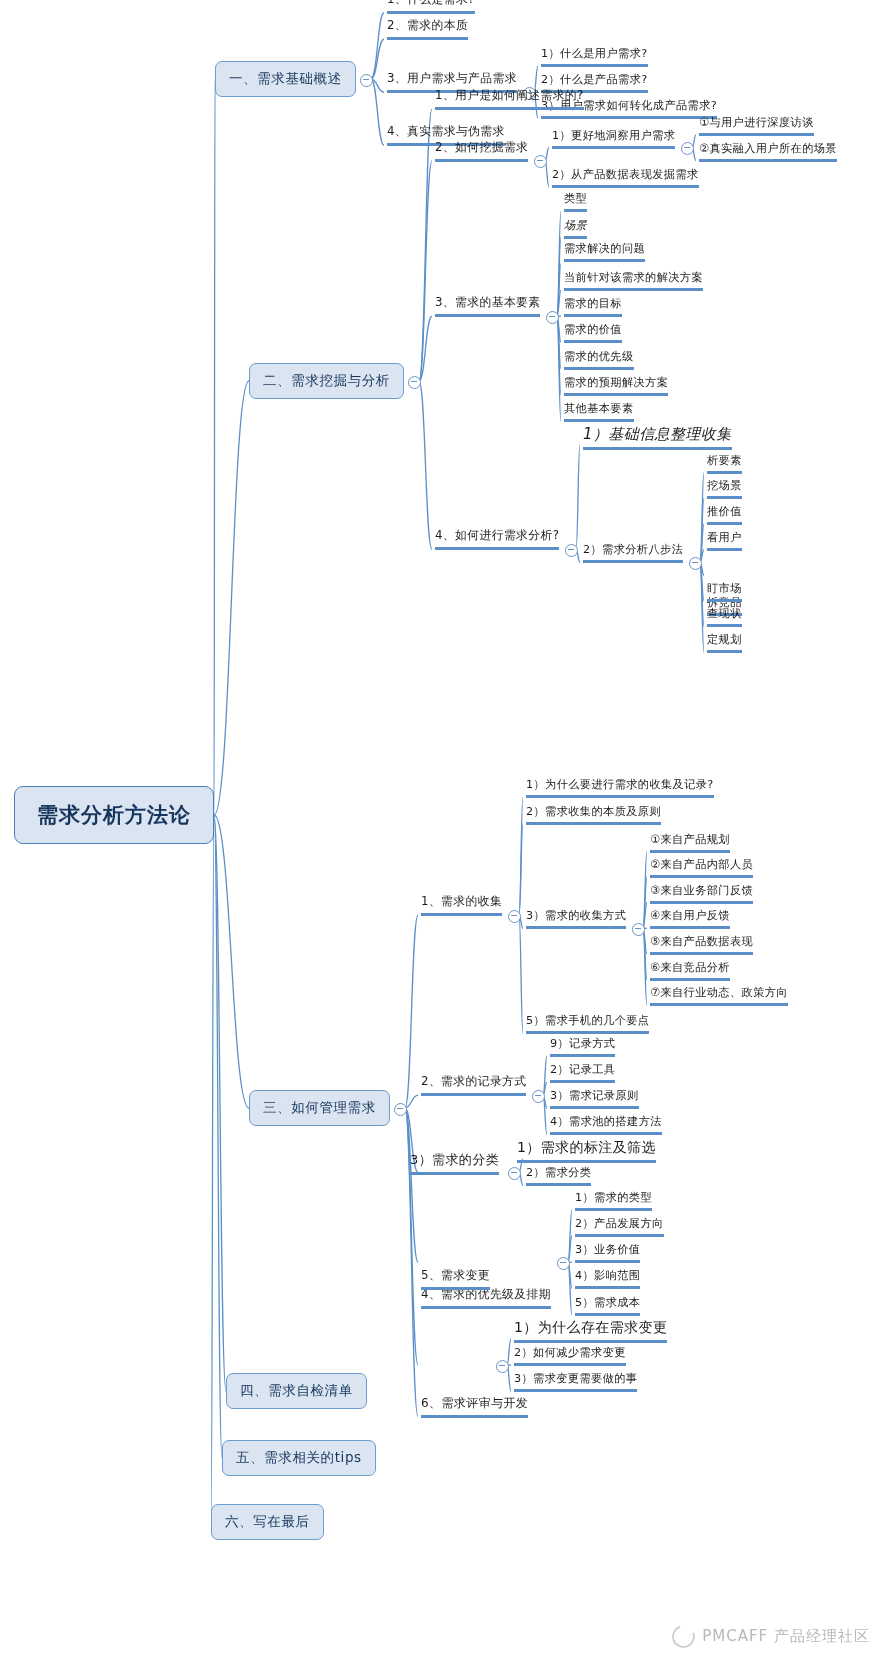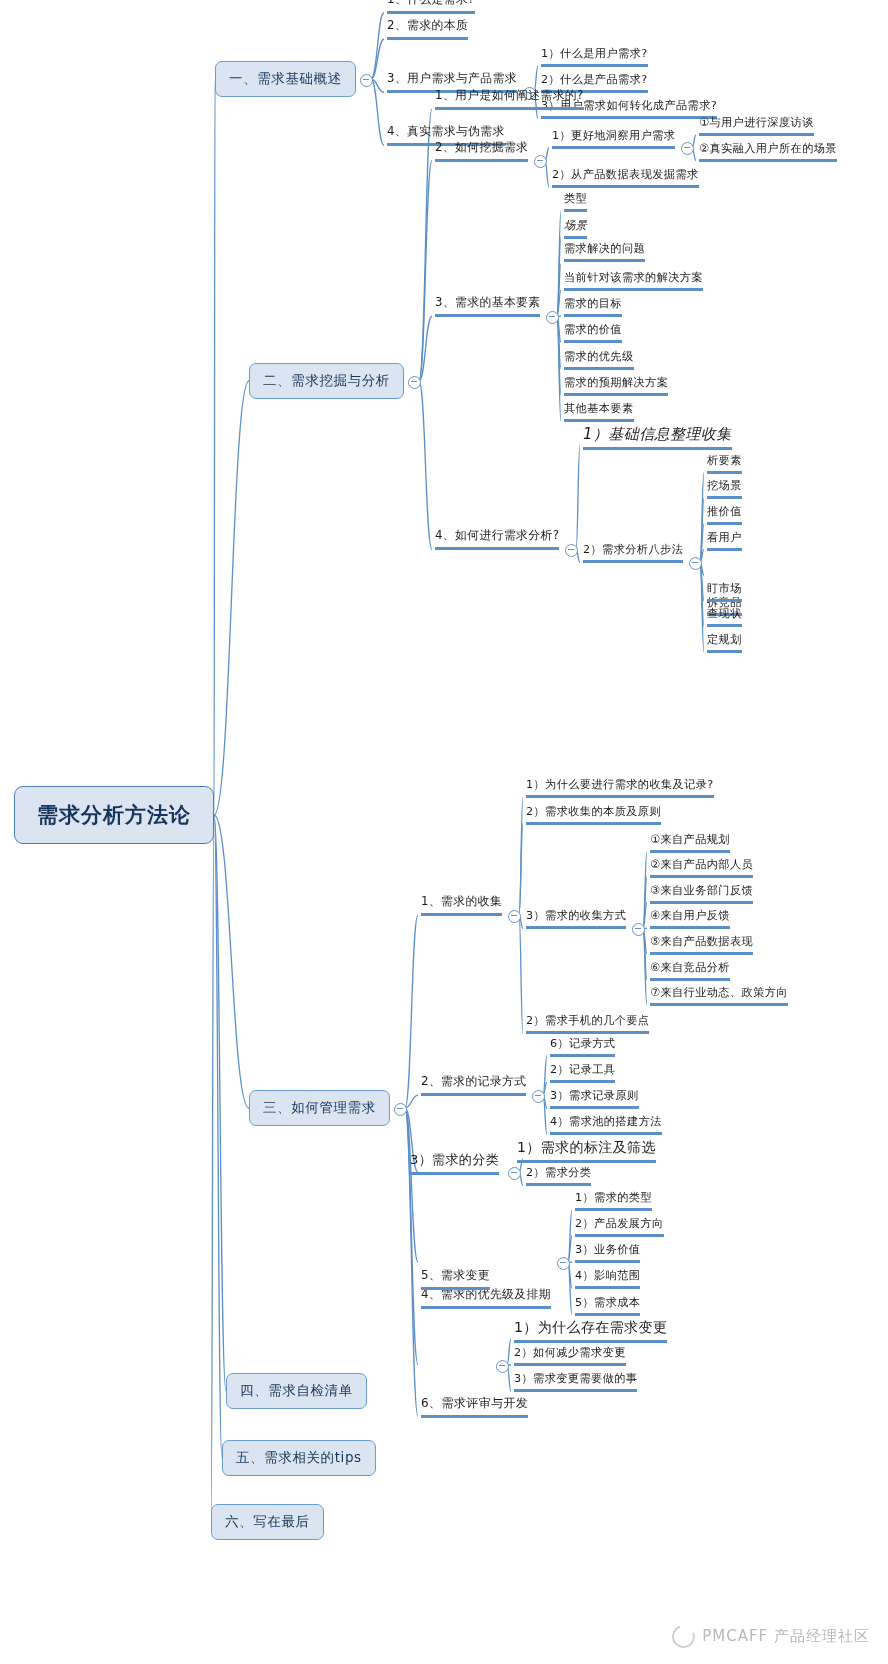--- a/index.html
+++ b/index.html
@@ -162,24 +162,24 @@
       <div class="node txt small" style="font-size: 11.2px; left: 523px; top: 803.55px;"><span>2）需求收集的本质及原则</span><span class="bar"></span></div>
       <div class="node txt small" style="font-size: 11.2px; left: 523px; top: 908.35px;"><span>3）需求的收集方式</span><span class="bar"></span></div>
       <div class="toggle" style="left: 631.5px; top: 922.85px;"></div>
       <div class="node txt small" style="font-size: 11.2px; left: 647px; top: 831.55px;"><span>①来自产品规划</span><span class="bar"></span></div>
       <div class="node txt small" style="font-size: 11.2px; left: 647px; top: 857.15px;"><span>②来自产品内部人员</span><span class="bar"></span></div>
       <div class="node txt small" style="font-size: 11.2px; left: 647px; top: 882.75px;"><span>③来自业务部门反馈</span><span class="bar"></span></div>
       <div class="node txt small" style="font-size: 11.2px; left: 647px; top: 908.35px;"><span>④来自用户反馈</span><span class="bar"></span></div>
       <div class="node txt small" style="font-size: 11.2px; left: 647px; top: 933.95px;"><span>⑤来自产品数据表现</span><span class="bar"></span></div>
       <div class="node txt small" style="font-size: 11.2px; left: 647px; top: 959.55px;"><span>⑥来自竞品分析</span><span class="bar"></span></div>
       <div class="node txt small" style="font-size: 11.2px; left: 647px; top: 985.15px;"><span>⑦来自行业动态、政策方向</span><span class="bar"></span></div>
-      <div class="node txt small" style="font-size: 11.2px; left: 523px; top: 1013.15px;"><span>2）需求手机的几个要点</span><span class="bar"></span></div>
+      <div class="node txt small" style="font-size: 11.2px; left: 523px; top: 1013.15px;"><span>5）需求手机的几个要点</span><span class="bar"></span></div>
       <div class="node txt small" style="font-size: 11.8px; left: 418px; top: 1074.15px;"><span>2、需求的记录方式</span><span class="bar"></span></div>
       <div class="toggle" style="left: 531.5px; top: 1089.65px;"></div>
-      <div class="node txt small" style="font-size: 11.2px; left: 547px; top: 1035.85px;"><span>6）记录方式</span><span class="bar"></span></div>
+      <div class="node txt small" style="font-size: 11.2px; left: 547px; top: 1035.85px;"><span>9）记录方式</span><span class="bar"></span></div>
       <div class="node txt small" style="font-size: 11.2px; left: 547px; top: 1062.05px;"><span>2）记录工具</span><span class="bar"></span></div>
       <div class="node txt small" style="font-size: 11.2px; left: 547px; top: 1088.25px;"><span>3）需求记录原则</span><span class="bar"></span></div>
       <div class="node txt small" style="font-size: 11.2px; left: 547px; top: 1114.45px;"><span>4）需求池的搭建方法</span><span class="bar"></span></div>
       <div class="node txt small" style="font-size: 13px; left: 407px; top: 1151.25px;"><span>3）需求的分类</span><span class="bar"></span></div>
       <div class="toggle" style="left: 507.5px; top: 1166.75px;"></div>
       <div class="node txt small" style="font-size: 14px; left: 514px; top: 1139.15px;"><span>1）需求的标注及筛选</span><span class="bar"></span></div>
       <div class="node txt small" style="font-size: 11.2px; left: 523px; top: 1165.35px;"><span>2）需求分类</span><span class="bar"></span></div>
       <div class="node txt small" style="font-size: 11.8px; left: 418px; top: 1241.2px; margin-top: 46px;"><span>4、需求的优先级及排期</span><span class="bar"></span></div>
       <div class="toggle" style="left: 556.5px; top: 1256.7px;"></div>
       <div class="node txt small" style="font-size: 11.2px; left: 572px; top: 1189.8px;"><span>1）需求的类型</span><span class="bar"></span></div>

